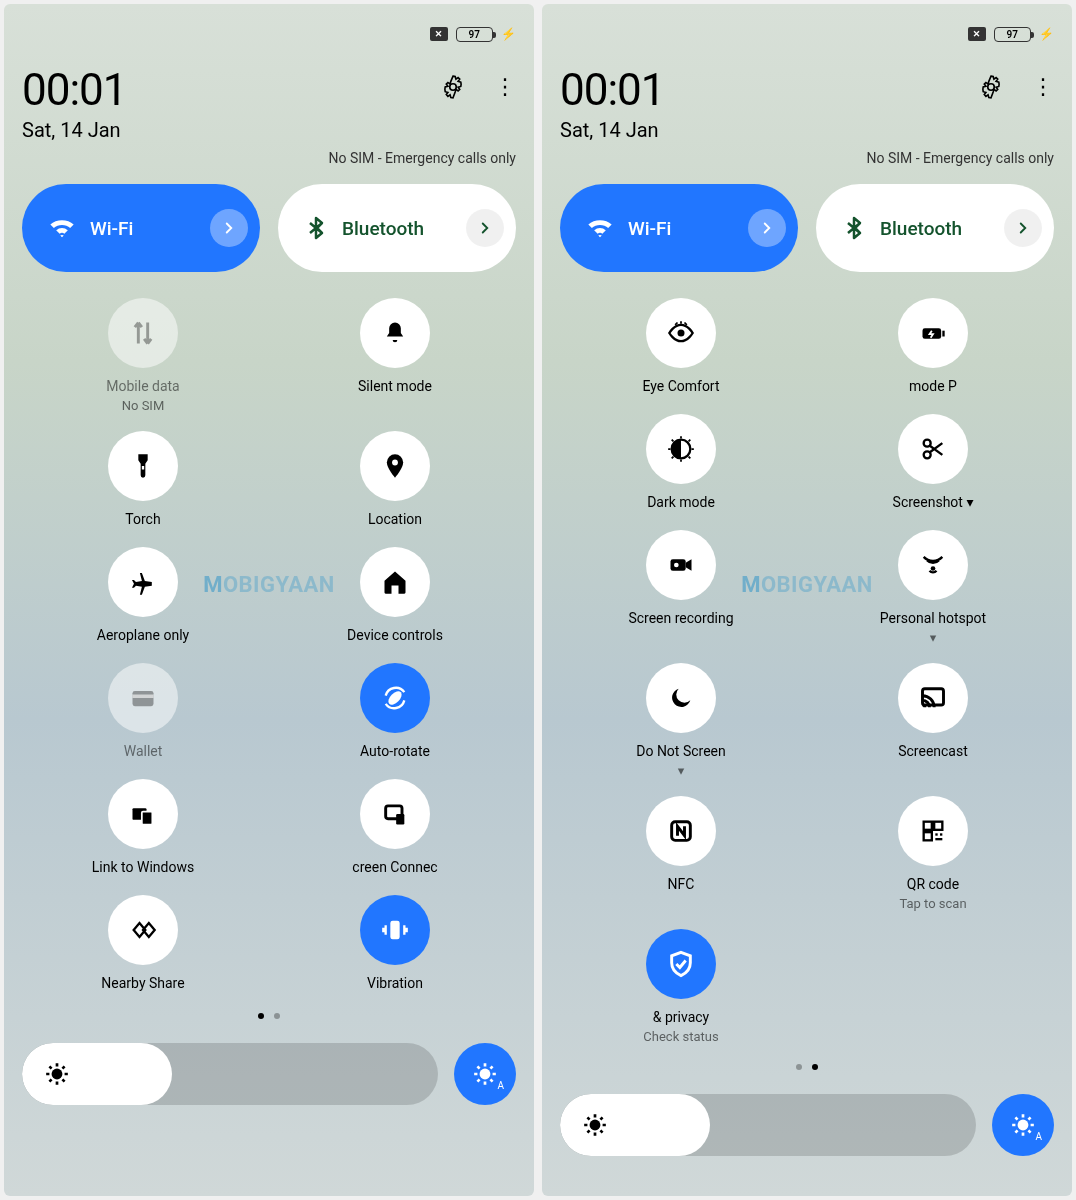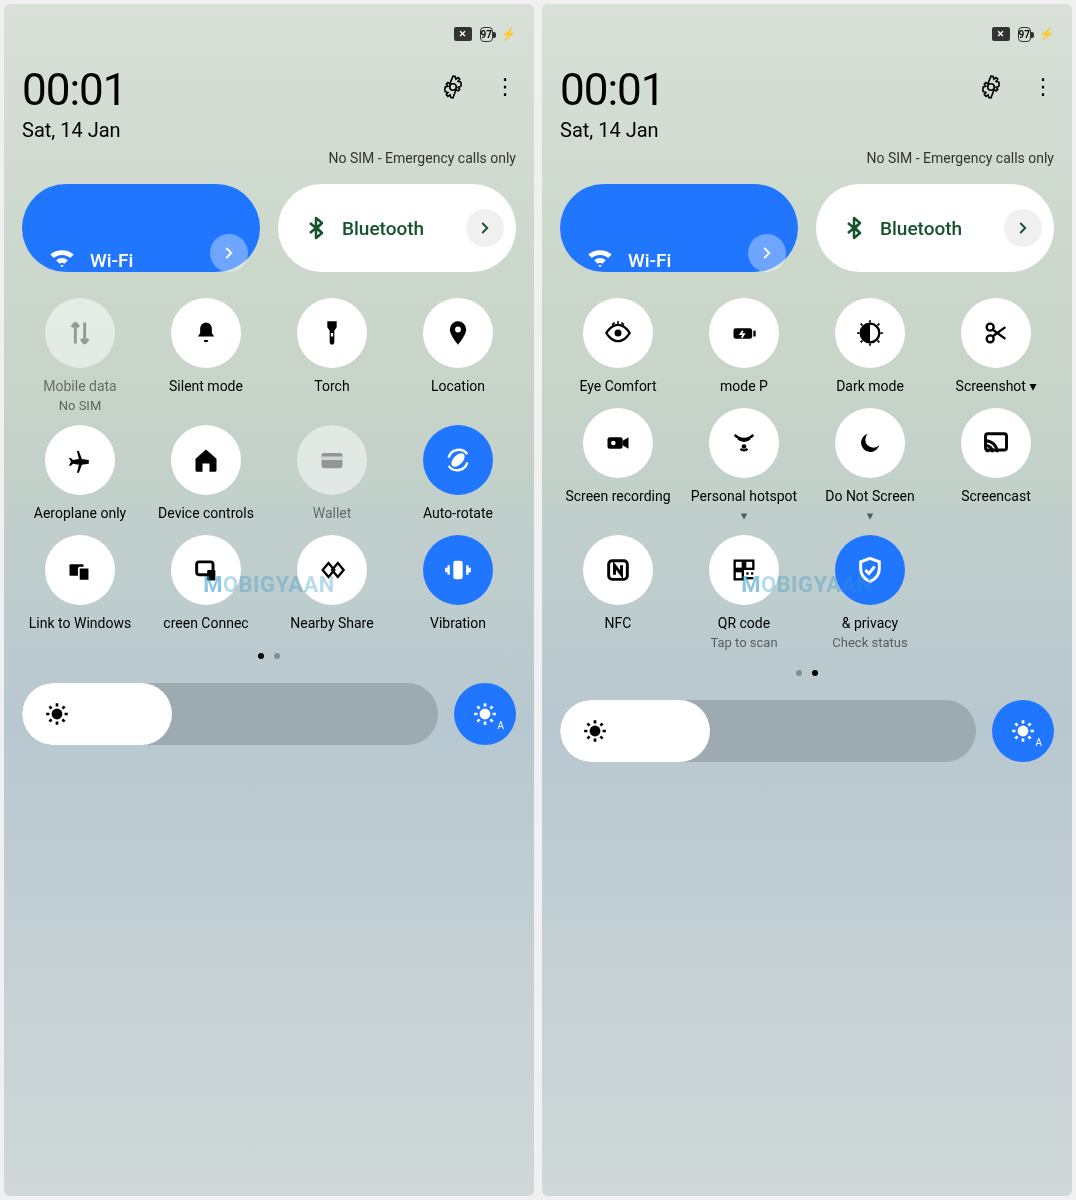--- a/index.html
+++ b/index.html
@@ -29,21 +29,21 @@
   margin-bottom: 18px;
 }
 .statusbar .sim-missing {
   width: 18px; height: 14px;
   background: #333; border-radius: 2px;
   color: #fff; font-size: 9px; line-height: 14px; text-align: center; font-weight: bold;
 }
 .battery {
   display: flex; align-items: center;
   border: 1.5px solid #333; border-radius: 4px;
-  padding: 1px 0; font-size: 10px; font-weight: 600;
+  padding: 1px 12px; font-size: 10px; font-weight: 600;
   position: relative;
 }
 .battery::after {
   content: ""; position: absolute; right: -4px; top: 4px;
   width: 3px; height: 6px; background: #333; border-radius: 0 2px 2px 0;
 }
 .bolt { font-size: 12px; font-weight: bold; }
 .header {
   display: flex; justify-content: space-between; align-items: flex-start; gap: 42px;
 }
@@ -53,32 +53,32 @@
 .header-icons .icon { width: 26px; height: 26px; }
 .sim-msg { text-align: right; font-size: 14px; color: #333; margin-top: 8px; }
 .primary-tiles {
   display: flex; gap: 18px; margin-top: 18px;
 }
 .primary-tile {
   flex: 1; height: 88px; border-radius: 44px;
   display: flex; align-items: center; padding: 0 12px 0 26px;
   gap: 14px; font-size: 19px; font-weight: 500;
 }
-.primary-tile.on { background: #2176ff; color: #fff; align-items: flex-end; }
+.primary-tile.on { background: #2176ff; color: #fff; }
 .primary-tile.off { background: #fff; color: #14532d; }
 .primary-tile .chev {
   width: 38px; height: 38px; border-radius: 50%;
   background: rgba(255,255,255,0.35);
   display: flex; align-items: center; justify-content: center;
   margin-left: auto;
 }
 .primary-tile.off .chev { background: rgba(0,0,0,0.06); }
 .grid {
-  display: grid; grid-template-columns: repeat(4, 1fr);
-  gap: 12px 10px; margin-top: 26px;
+  display: grid; grid-template-columns: repeat(2, 1fr);
+  gap: 18px 10px; margin-top: 26px;
   justify-items: center;
 }
 .tile { display: flex; flex-direction: column; align-items: center; text-align: center; width: 110px; }
 .tile .circle {
   width: 70px; height: 70px; border-radius: 50%;
   background: #fff;
   display: flex; align-items: center; justify-content: center;
   color: #000;
 }
 .tile.dim .circle { background: rgba(255,255,255,0.5); color: rgba(0,0,0,0.35); }

